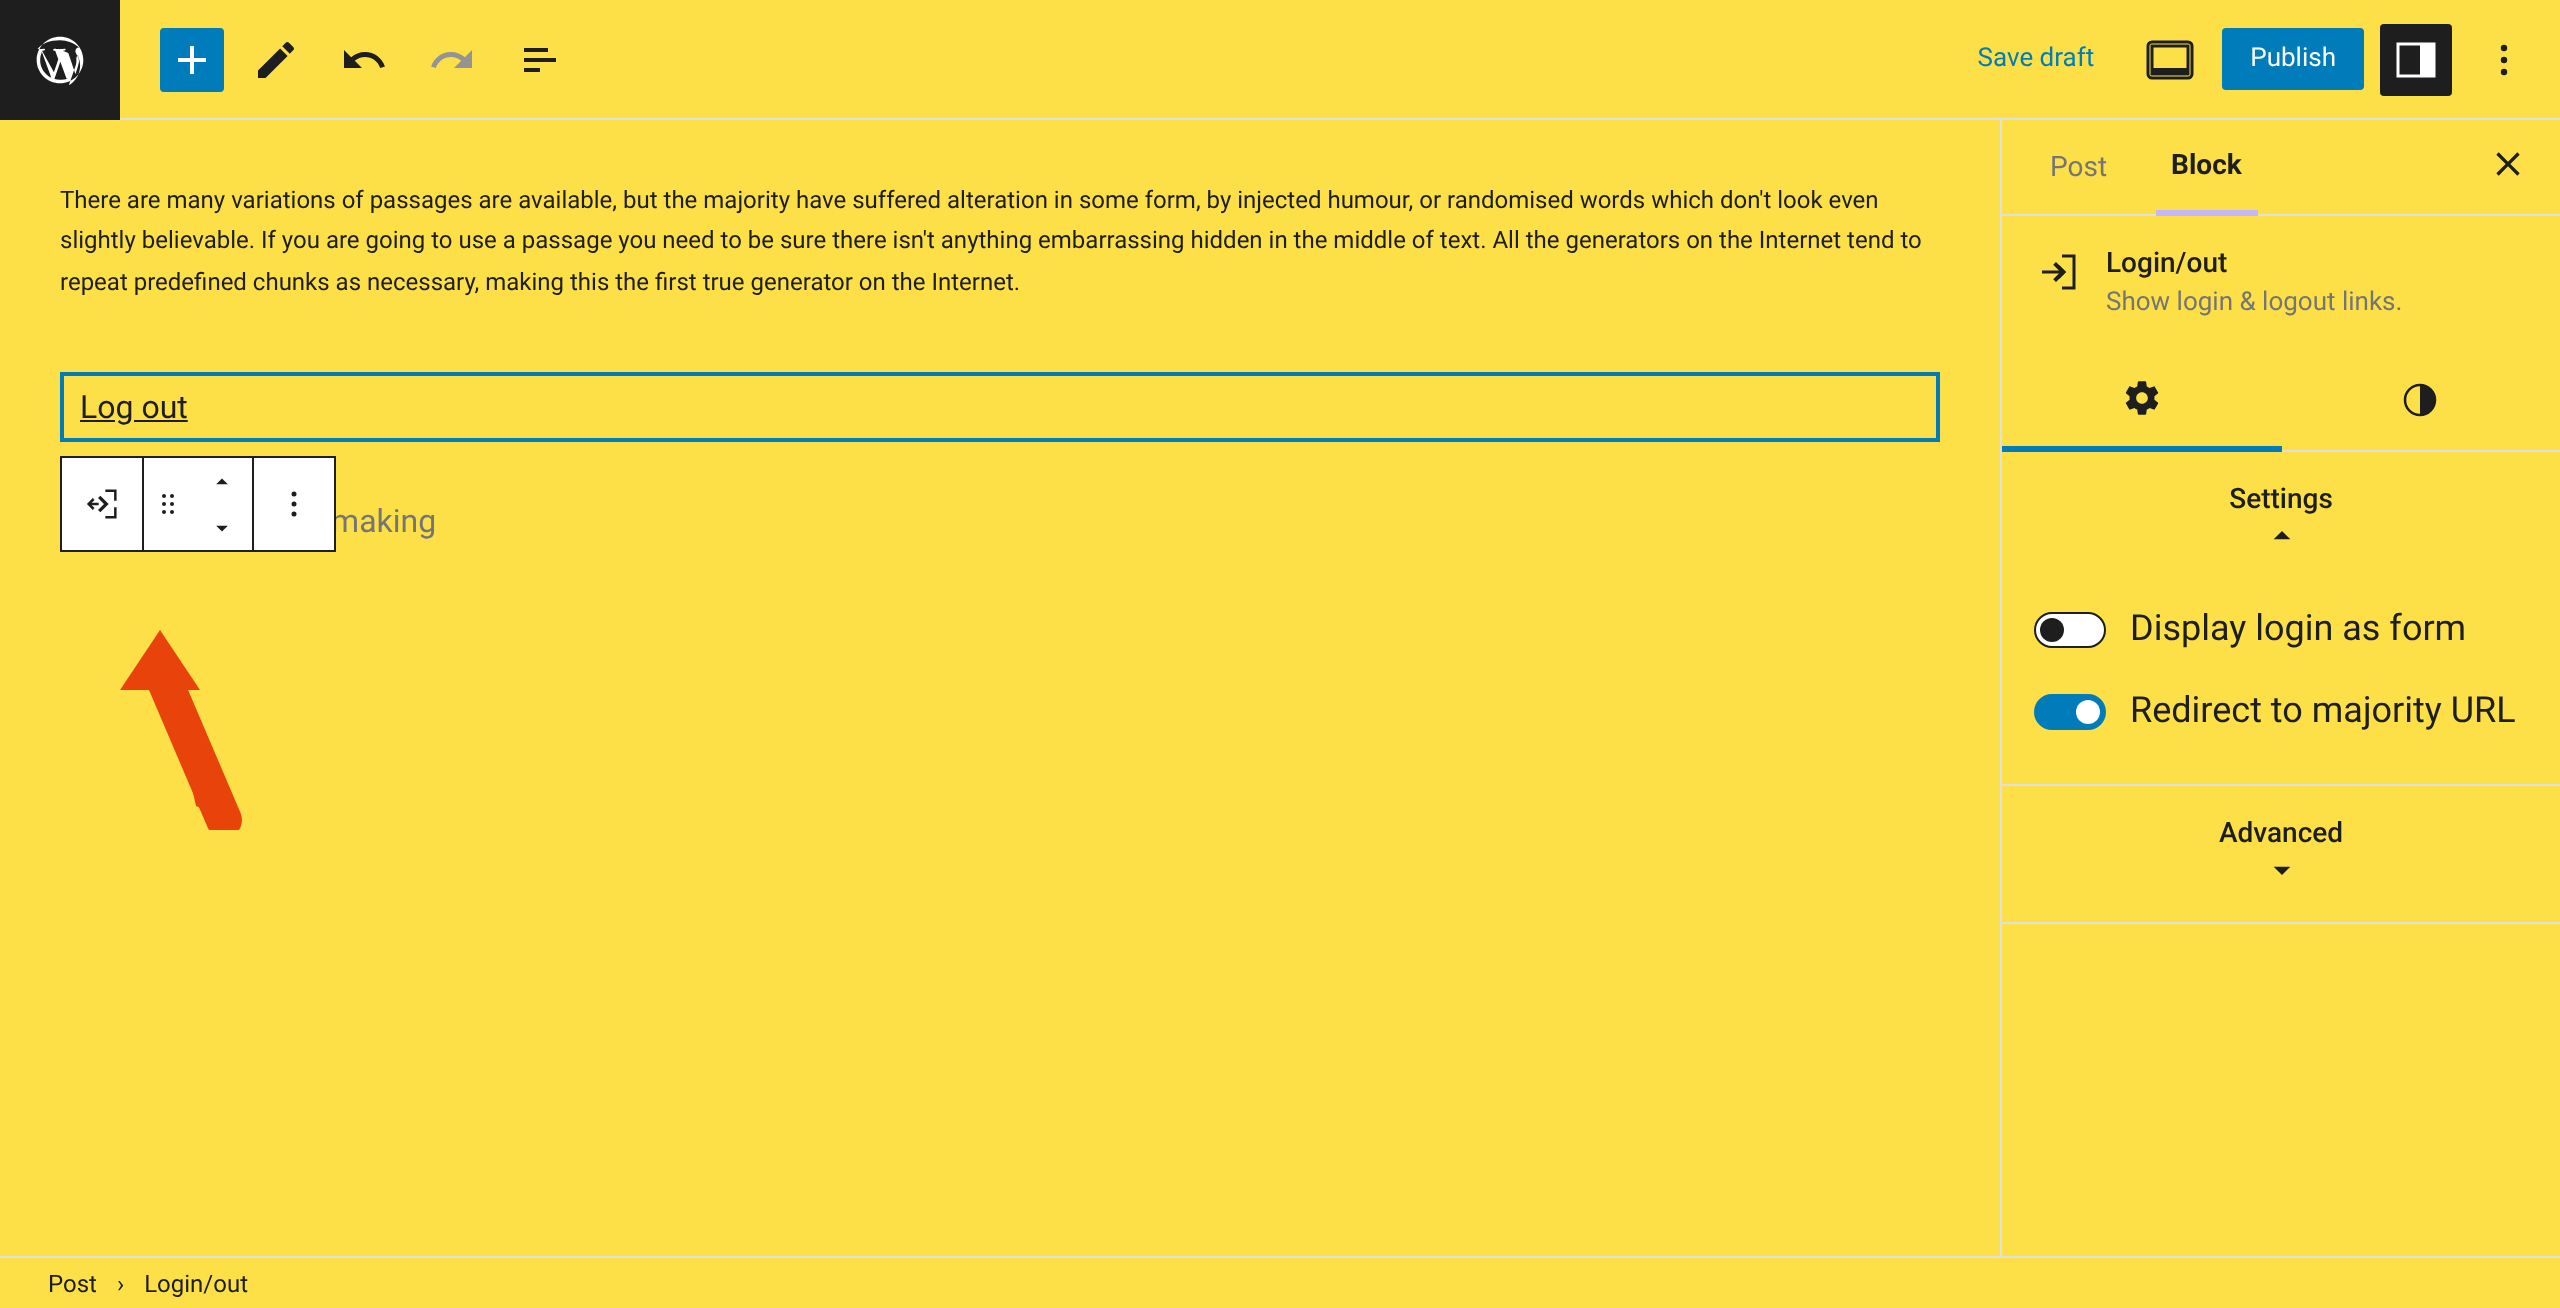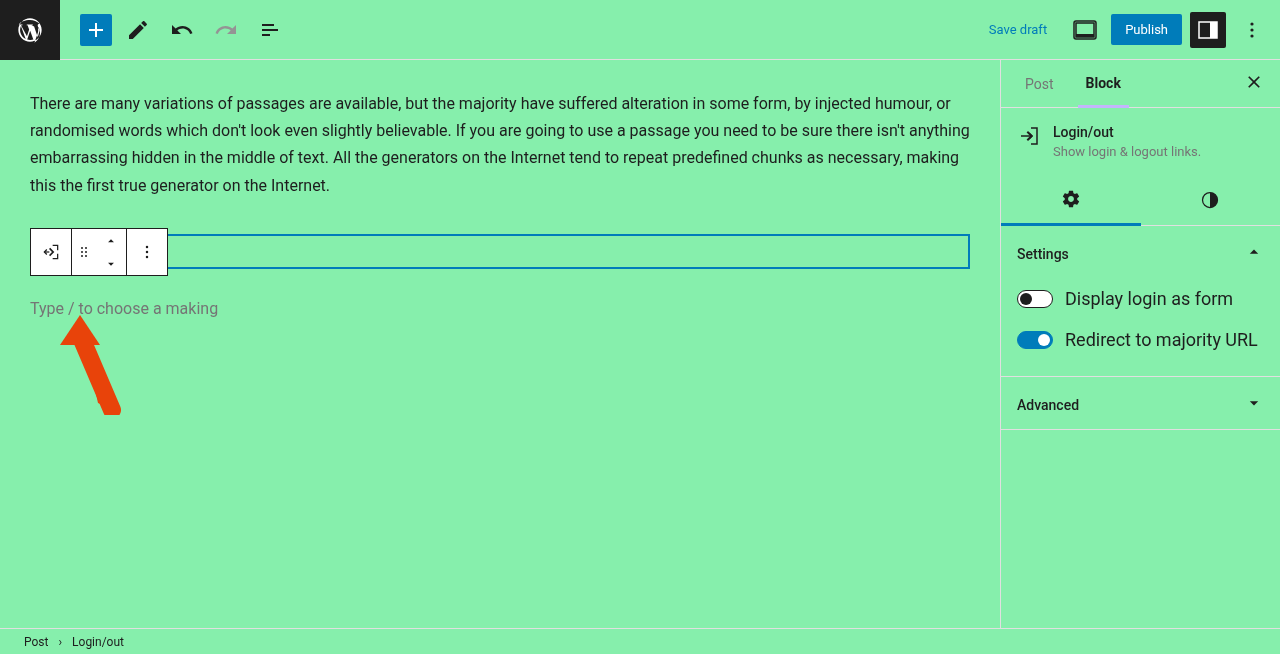--- a/index.html
+++ b/index.html
@@ -1,17 +1,17 @@
 <!DOCTYPE html>
 <html><head>
 <meta charset="utf-8">
 <style>
 * { box-sizing: border-box; margin: 0; padding: 0; }
 body { font-family: -apple-system, BlinkMacSystemFont, "Segoe UI", Roboto, sans-serif; font-size: 13px; color: #1e1e1e; overflow: hidden; }
-.app { display: flex; flex-direction: column; width: 1280px; height: 654px; background: #86efac; }
+.app { display: flex; flex-direction: column; width: 1280px; height: 654px; background: #fde047; }
 
 
 .topbar { display: flex; align-items: center; height: 60px; border-bottom: 1px solid #e0e0e0; }
 .wp-logo { width: 60px; height: 60px; background: #1e1e1e; display: flex; align-items: center; justify-content: center; }
 .wp-logo svg { width: 28px; height: 28px; fill: #fff; }
 .toolbar-left { display: flex; align-items: center; gap: 8px; padding-left: 20px; }
 .add-btn { width: 32px; height: 32px; background: #007cba; border-radius: 2px; display: flex; align-items: center; justify-content: center; cursor: pointer; }
 .add-btn svg { width: 24px; height: 24px; fill: #fff; }
 .icon-btn { width: 36px; height: 36px; display: flex; align-items: center; justify-content: center; cursor: pointer; border-radius: 2px; }
 .icon-btn svg { width: 24px; height: 24px; fill: #1e1e1e; }
@@ -21,21 +21,21 @@
 .link-btn { color: #007cba; padding: 8px 12px; cursor: pointer; font-size: 13px; }
 .publish-btn { background: #007cba; color: #fff; padding: 8px 14px; border-radius: 2px; cursor: pointer; font-size: 13px; }
 .settings-btn { width: 36px; height: 36px; background: #1e1e1e; border-radius: 2px; display: flex; align-items: center; justify-content: center; cursor: pointer; }
 .settings-btn svg { width: 24px; height: 24px; fill: #fff; }
 .more-btn { width: 36px; height: 36px; display: flex; align-items: center; justify-content: center; cursor: pointer; }
 .more-btn svg { width: 24px; height: 24px; fill: #1e1e1e; }
 
 
 .main-area { flex: 1; display: flex; overflow: hidden; }
 .editor { flex: 1; padding: 30px 30px 0 30px; position: relative; overflow: auto; }
-.paragraph { font-size: 16px; line-height: 1.7; color: #1e1e1e; margin-bottom: 10px; }
+.paragraph { font-size: 12px; line-height: 1.7; color: #1e1e1e; margin-bottom: 10px; }
 
 
 .block-toolbar { position: absolute; top: 168px; left: 30px; display: flex; background: #fff; border: 1px solid #1e1e1e; height: 48px; }
 .bt-section { display: flex; align-items: center; border-right: 1px solid #1e1e1e; }
 .bt-section:last-child { border-right: none; }
 .bt-btn { width: 40px; height: 46px; display: flex; align-items: center; justify-content: center; cursor: pointer; }
 .bt-btn svg { width: 20px; height: 20px; fill: #1e1e1e; }
 .bt-updown { display: flex; flex-direction: column; width: 30px; }
 .bt-updown .half { height: 23px; display: flex; align-items: center; justify-content: center; cursor: pointer; }
 .bt-updown .half svg { width: 14px; height: 14px; fill: #1e1e1e; }
@@ -66,21 +66,21 @@
 .block-card-icon svg { width: 24px; height: 24px; fill: #1e1e1e; }
 .block-card-title { font-size: 14px; font-weight: 500; margin-bottom: 4px; }
 .block-card-desc { font-size: 13px; color: #757575; }
 
 .sub-tabs { display: flex; border-bottom: 1px solid #e0e0e0; }
 .sub-tab { flex: 1; padding: 14px; display: flex; align-items: center; justify-content: center; cursor: pointer; }
 .sub-tab.active { border-bottom: 3px solid #007cba; margin-bottom: -1px; }
 .sub-tab svg { width: 20px; height: 20px; fill: #1e1e1e; }
 
 .panel { border-bottom: 1px solid #e0e0e0; }
-.panel-header { display: flex; align-items: flex-end; justify-content: space-between; padding: 16px; cursor: pointer; }
+.panel-header { display: flex; align-items: center; justify-content: space-between; padding: 16px; cursor: pointer; flex-direction: column; }
 .panel-title { font-size: 14px; font-weight: 500; }
 .panel-header svg { width: 20px; height: 20px; fill: #1e1e1e; }
 .panel-body { padding: 0 16px 16px; }
 .toggle-row { display: flex; align-items: center; gap: 12px; padding: 10px 0; }
 .toggle { width: 36px; height: 18px; border-radius: 9px; position: relative; cursor: pointer; }
 .toggle-off { border: 1px solid #1e1e1e; background: #fff; }
 .toggle-off::after { content: ""; position: absolute; left: 2px; top: 2px; width: 12px; height: 12px; background: #1e1e1e; border-radius: 50%; }
 .toggle-on { background: #007cba; border: 1px solid #007cba; }
 .toggle-on::after { content: ""; position: absolute; right: 2px; top: 2px; width: 12px; height: 12px; background: #fff; border-radius: 50%; }
 .toggle-label { font-size: 18px; }

